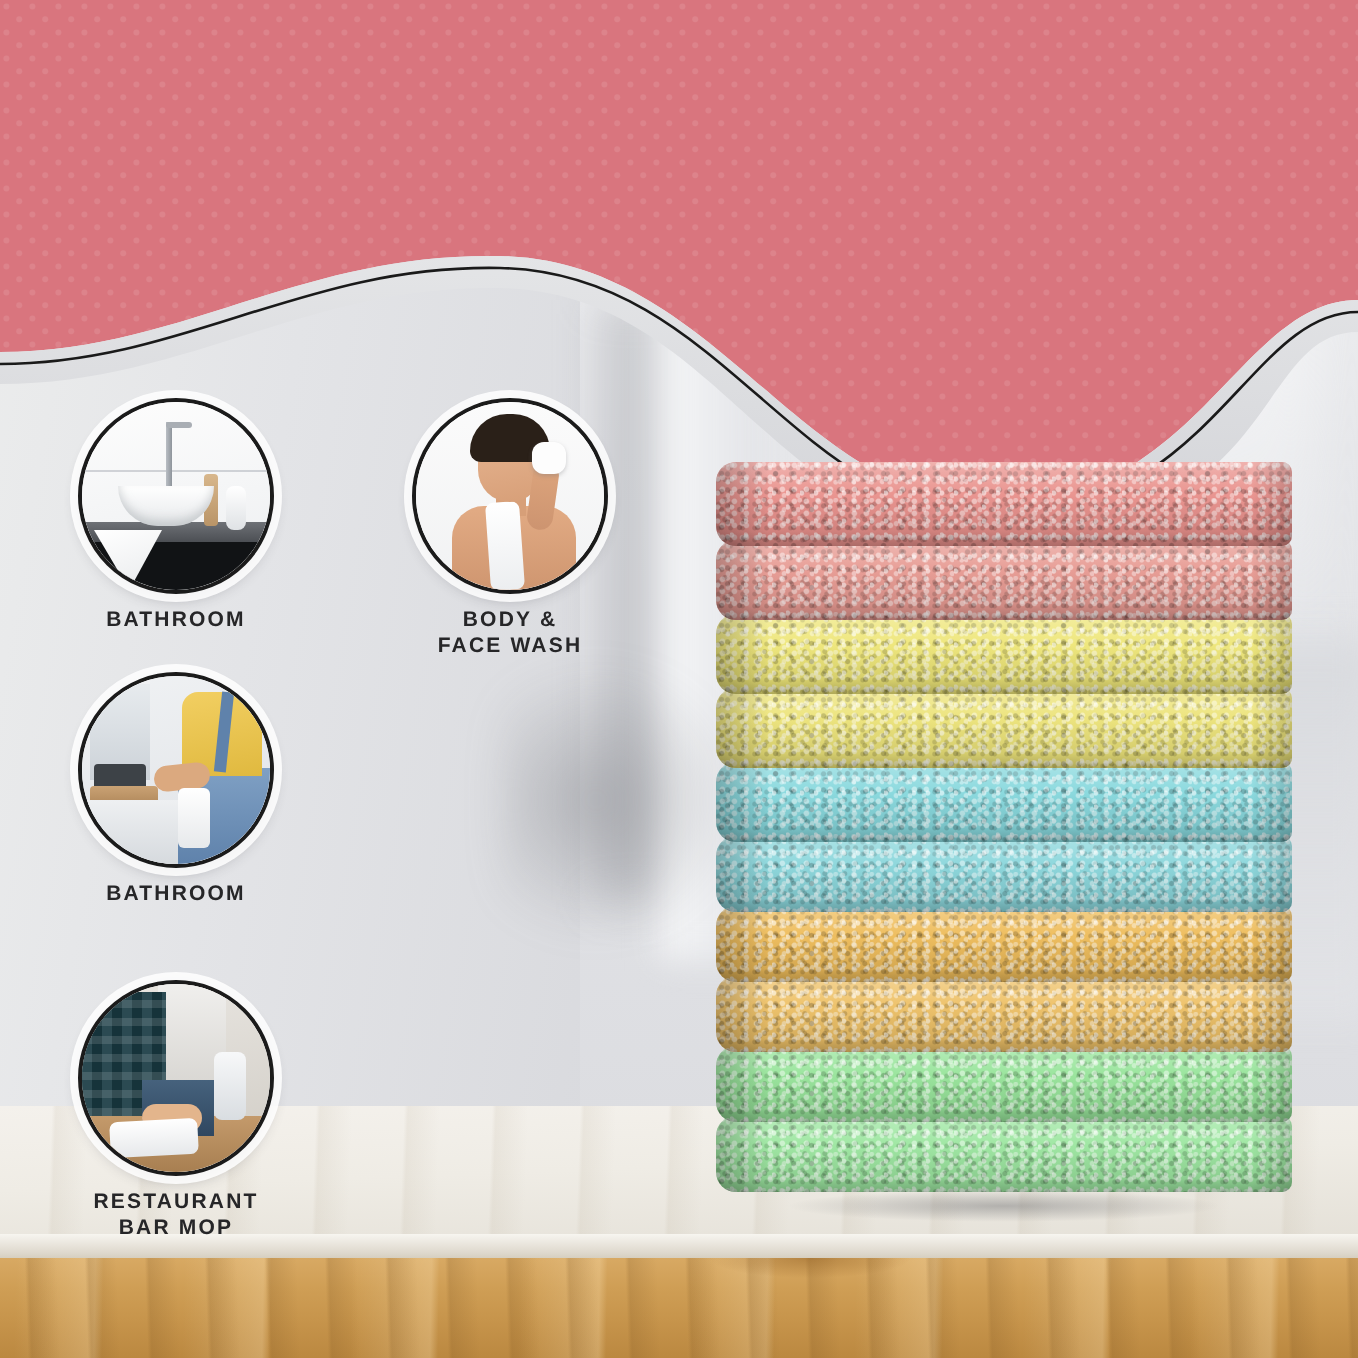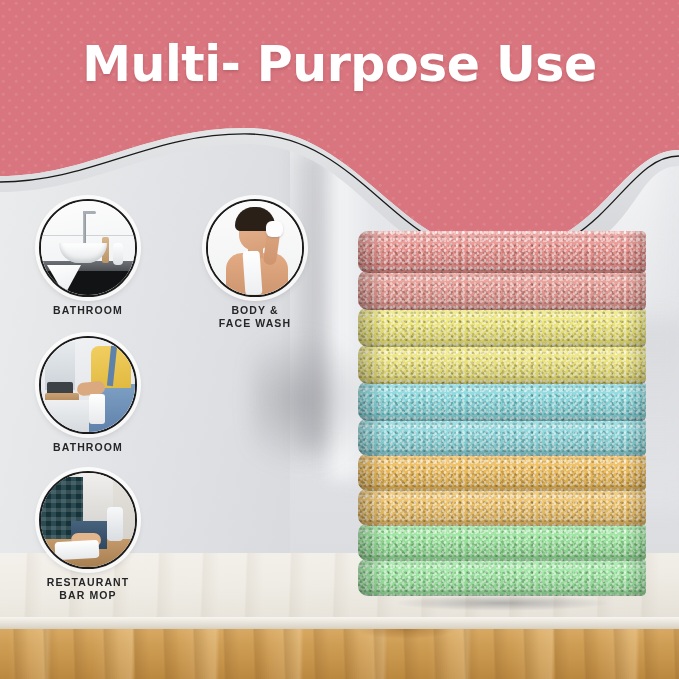--- a/index.html
+++ b/index.html
@@ -251,21 +251,20 @@
         <stop offset="0%" stop-color="#e4e5e7"></stop>
         <stop offset="100%" stop-color="#d3d4d8"></stop>
       </linearGradient>
     </defs>
     <path d="M0,0 H679 V150 C620,150 600,250 500,252 C400,254 360,130 250,128 C150,126 90,176 0,176 Z" fill="#d9757e"></path>
     <path d="M0,0 H679 V150 C620,150 600,250 500,252 C400,254 360,130 250,128 C150,126 90,176 0,176 Z" fill="url(#dots)" opacity="0.55"></path>
     <path d="M0,176 C90,176 150,126 250,128 C360,130 400,254 500,252 C600,250 620,150 679,150 L679,166 C626,166 642,266 500,268 C386,270 360,146 250,144 C154,142 92,192 0,192 Z" fill="url(#greywave)"></path>
     <path d="M0,182 C92,182 152,132 250,134 C362,136 398,260 500,258 C606,256 624,156 679,156" fill="none" stroke="#1a1a1a" stroke-width="1.3"></path>
   </svg>
 
-  <div class="title">Multi- Purpose Use</div>
 
   <div class="feat" style="left:203px;top:199px;">
     <div class="ring">
       <div class="thumb">
         <div class="bf-bg"></div>
           <div class="bf-torso"></div>
         <div class="bf-neck"></div>
           <div class="bf-towelneck"></div>
         <div class="bf-face"></div>
           <div class="bf-hair"></div>
@@ -313,21 +312,21 @@
         <div class="kt-arm"></div>
           <div class="kt-rag"></div>
       </div>
     </div>
     <div class="cap">
       <div>BATHROOM</div>
     </div>
   </div>
 
 
-  <div class="feat" style="left:36px;top:471px;">
+  <div class="feat" style="left:36px;top:490px;">
     <div class="ring">
       <div class="thumb">
         <div class="rb-bg"></div>
           <div class="rb-table"></div>
         <div class="rb-shirt"></div>
           <div class="rb-plaid"></div>
         <div class="rb-plaid2"></div>
           <div class="rb-jean"></div>
         <div class="rb-bottle"></div>
           <div class="rb-hand"></div>

